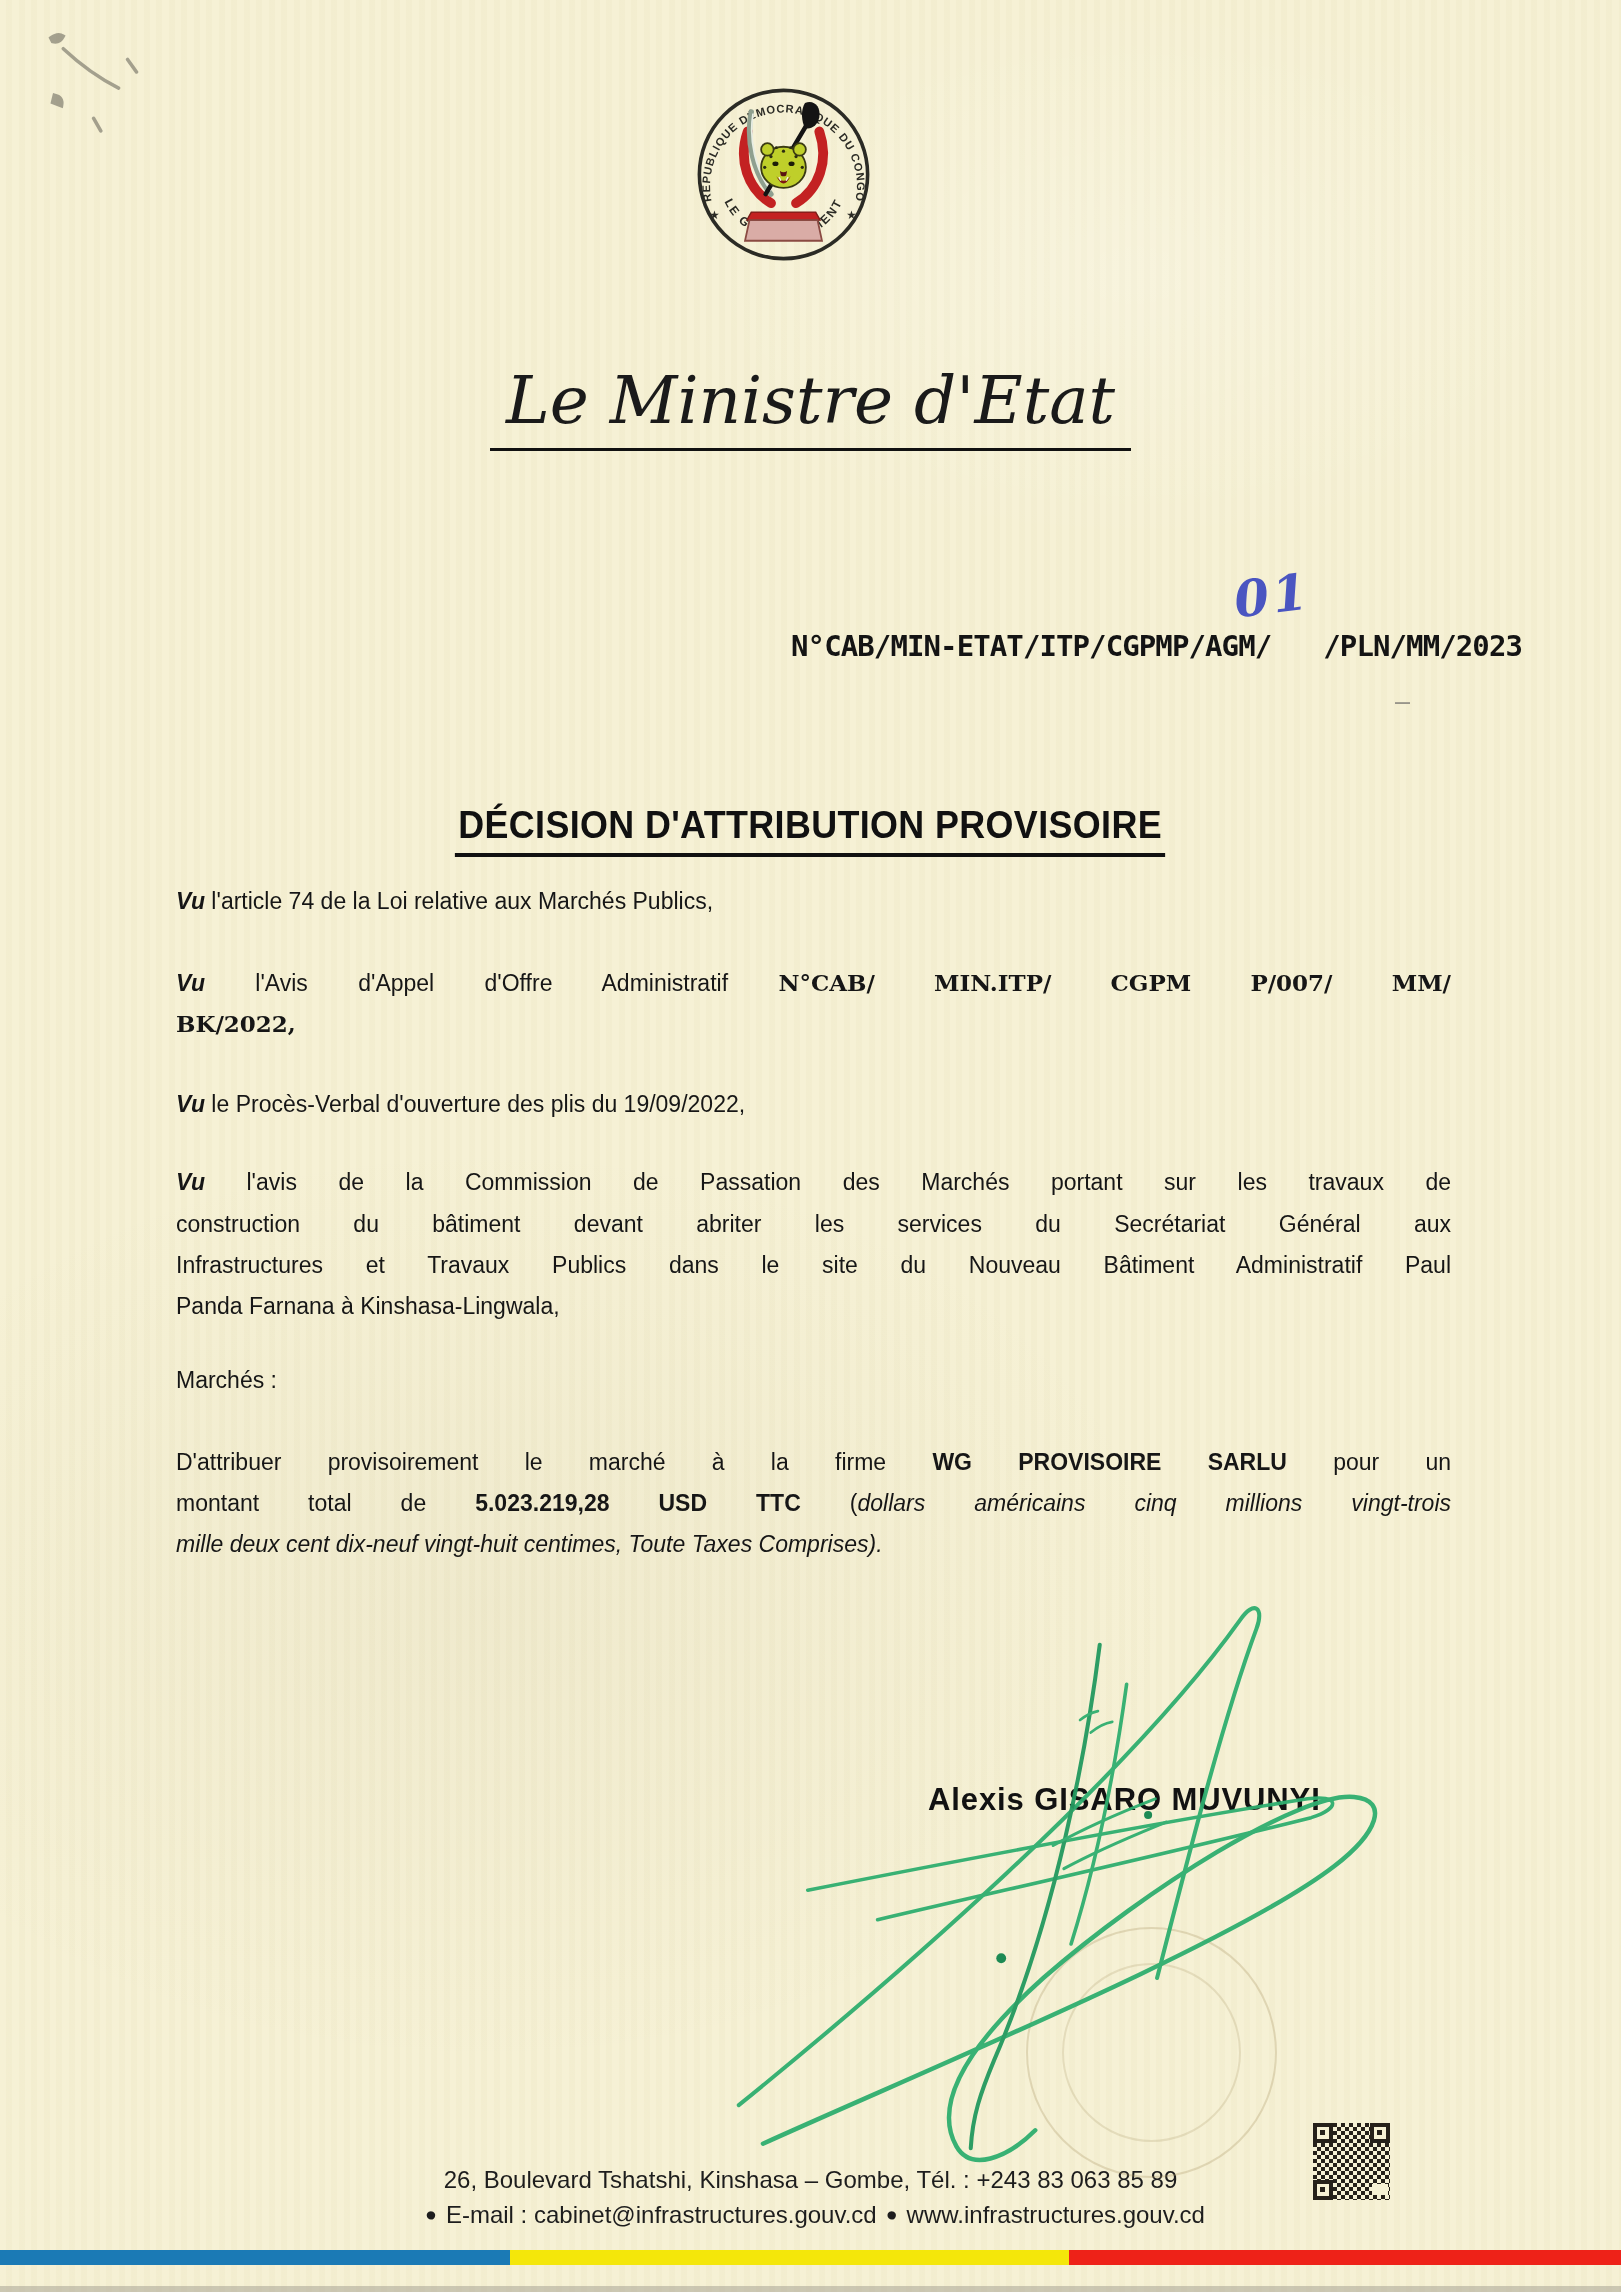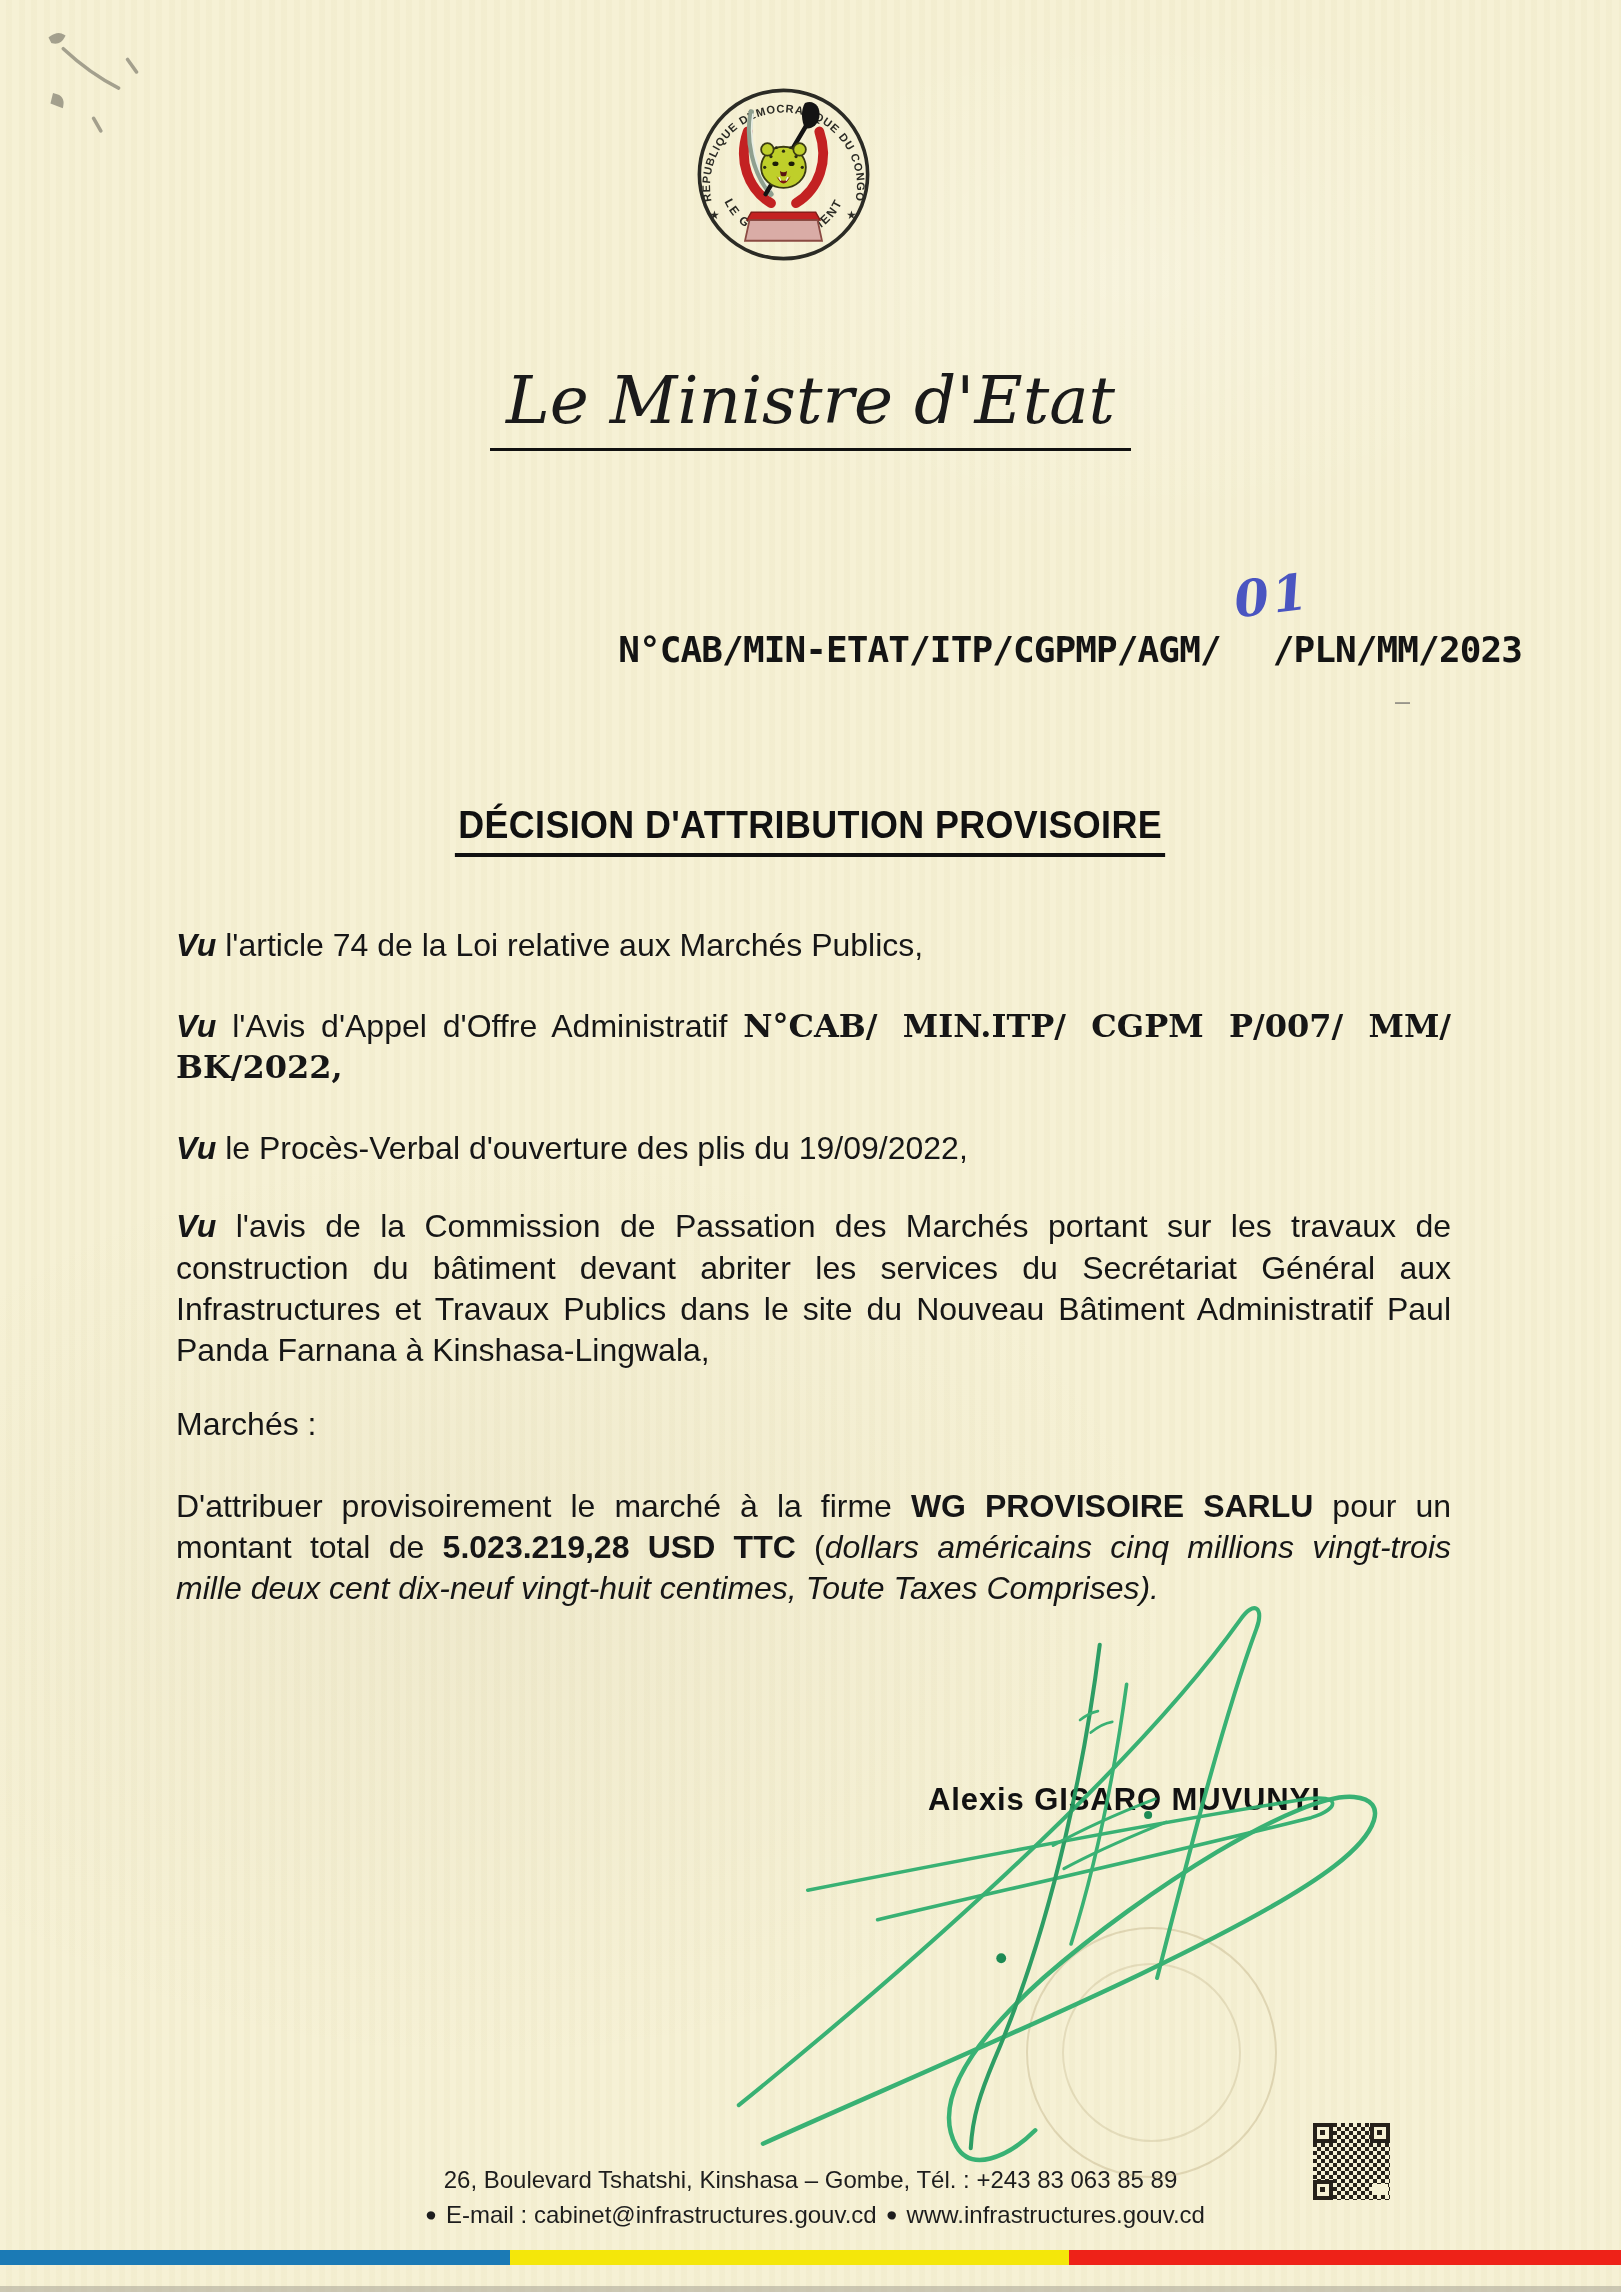--- a/index.html
+++ b/index.html
@@ -22,33 +22,33 @@
   .ministry{left:0;top:282px;width:100%;text-align:center;font-weight:bold;
             font-size:37px;line-height:45px;color:#141414;}
   .ministry .cond{display:inline-block;transform:scaleX(.94);letter-spacing:0.4px;}
   .role{left:0;top:356px;width:100%;text-align:center;}
   .role span{display:inline-block;font-family:"DejaVu Serif", serif;font-style:italic;
              font-size:66px;line-height:90px;color:#1a1a1a;
              border-bottom:3.6px solid #111;padding:0 16px 1.8px 16px;}
 
   
   .refline{top:629px;right:99px;font-family:"DejaVu Sans Mono", monospace;
-           font-weight:bold;font-size:36px;letter-spacing:-0.9px;color:#141414;white-space:nowrap;}
+           font-weight:bold;font-size:29px;letter-spacing:-0.9px;color:#141414;white-space:nowrap;}
   .refgap{display:inline-block;width:52px;}
   .handnum{left:1234px;top:566px;font-family:"DejaVu Serif", serif;font-style:italic;
            font-size:50px;color:#4a55c1;transform:rotate(-7deg);letter-spacing:3.6px;font-weight:bold;}
   .side-dash{left:1395px;top:686px;color:#98958a;font-size:27px;}
 
   
   .doc-title{left:0;top:779px;width:100%;text-align:center;margin-top:24px;}
   .doc-title span{display:inline-block;font-weight:bold;font-size:39px;letter-spacing:0.4px;
                   transform:scaleX(.92);border-bottom:4.5px solid #111;padding:0 3.6px 6.3px 3.6px;color:#111;}
 
   
-  .bl{left:176px;width:1275px;font-size:32px;line-height:41px;color:#161616;white-space:normal;margin-top:44px;}
+  .bl{left:176px;width:1275px;font-size:23px;line-height:41px;color:#161616;white-space:normal;}
   .just{text-align:justify;text-align-last:justify;}
   .vu{font-weight:bold;font-style:italic;}
   .refserif{font-family:"DejaVu Serif", serif;font-weight:bold;word-spacing:7.2px;}
   .b{font-weight:bold;}
   .i{font-style:italic;}
 
   
   .sign-name{left:928px;top:1782px;font-weight:bold;font-size:31px;letter-spacing:0.9px;
              color:#121212;z-index:2;}
   .sign-svg{left:573px;top:1557px;z-index:3;pointer-events:none;}

